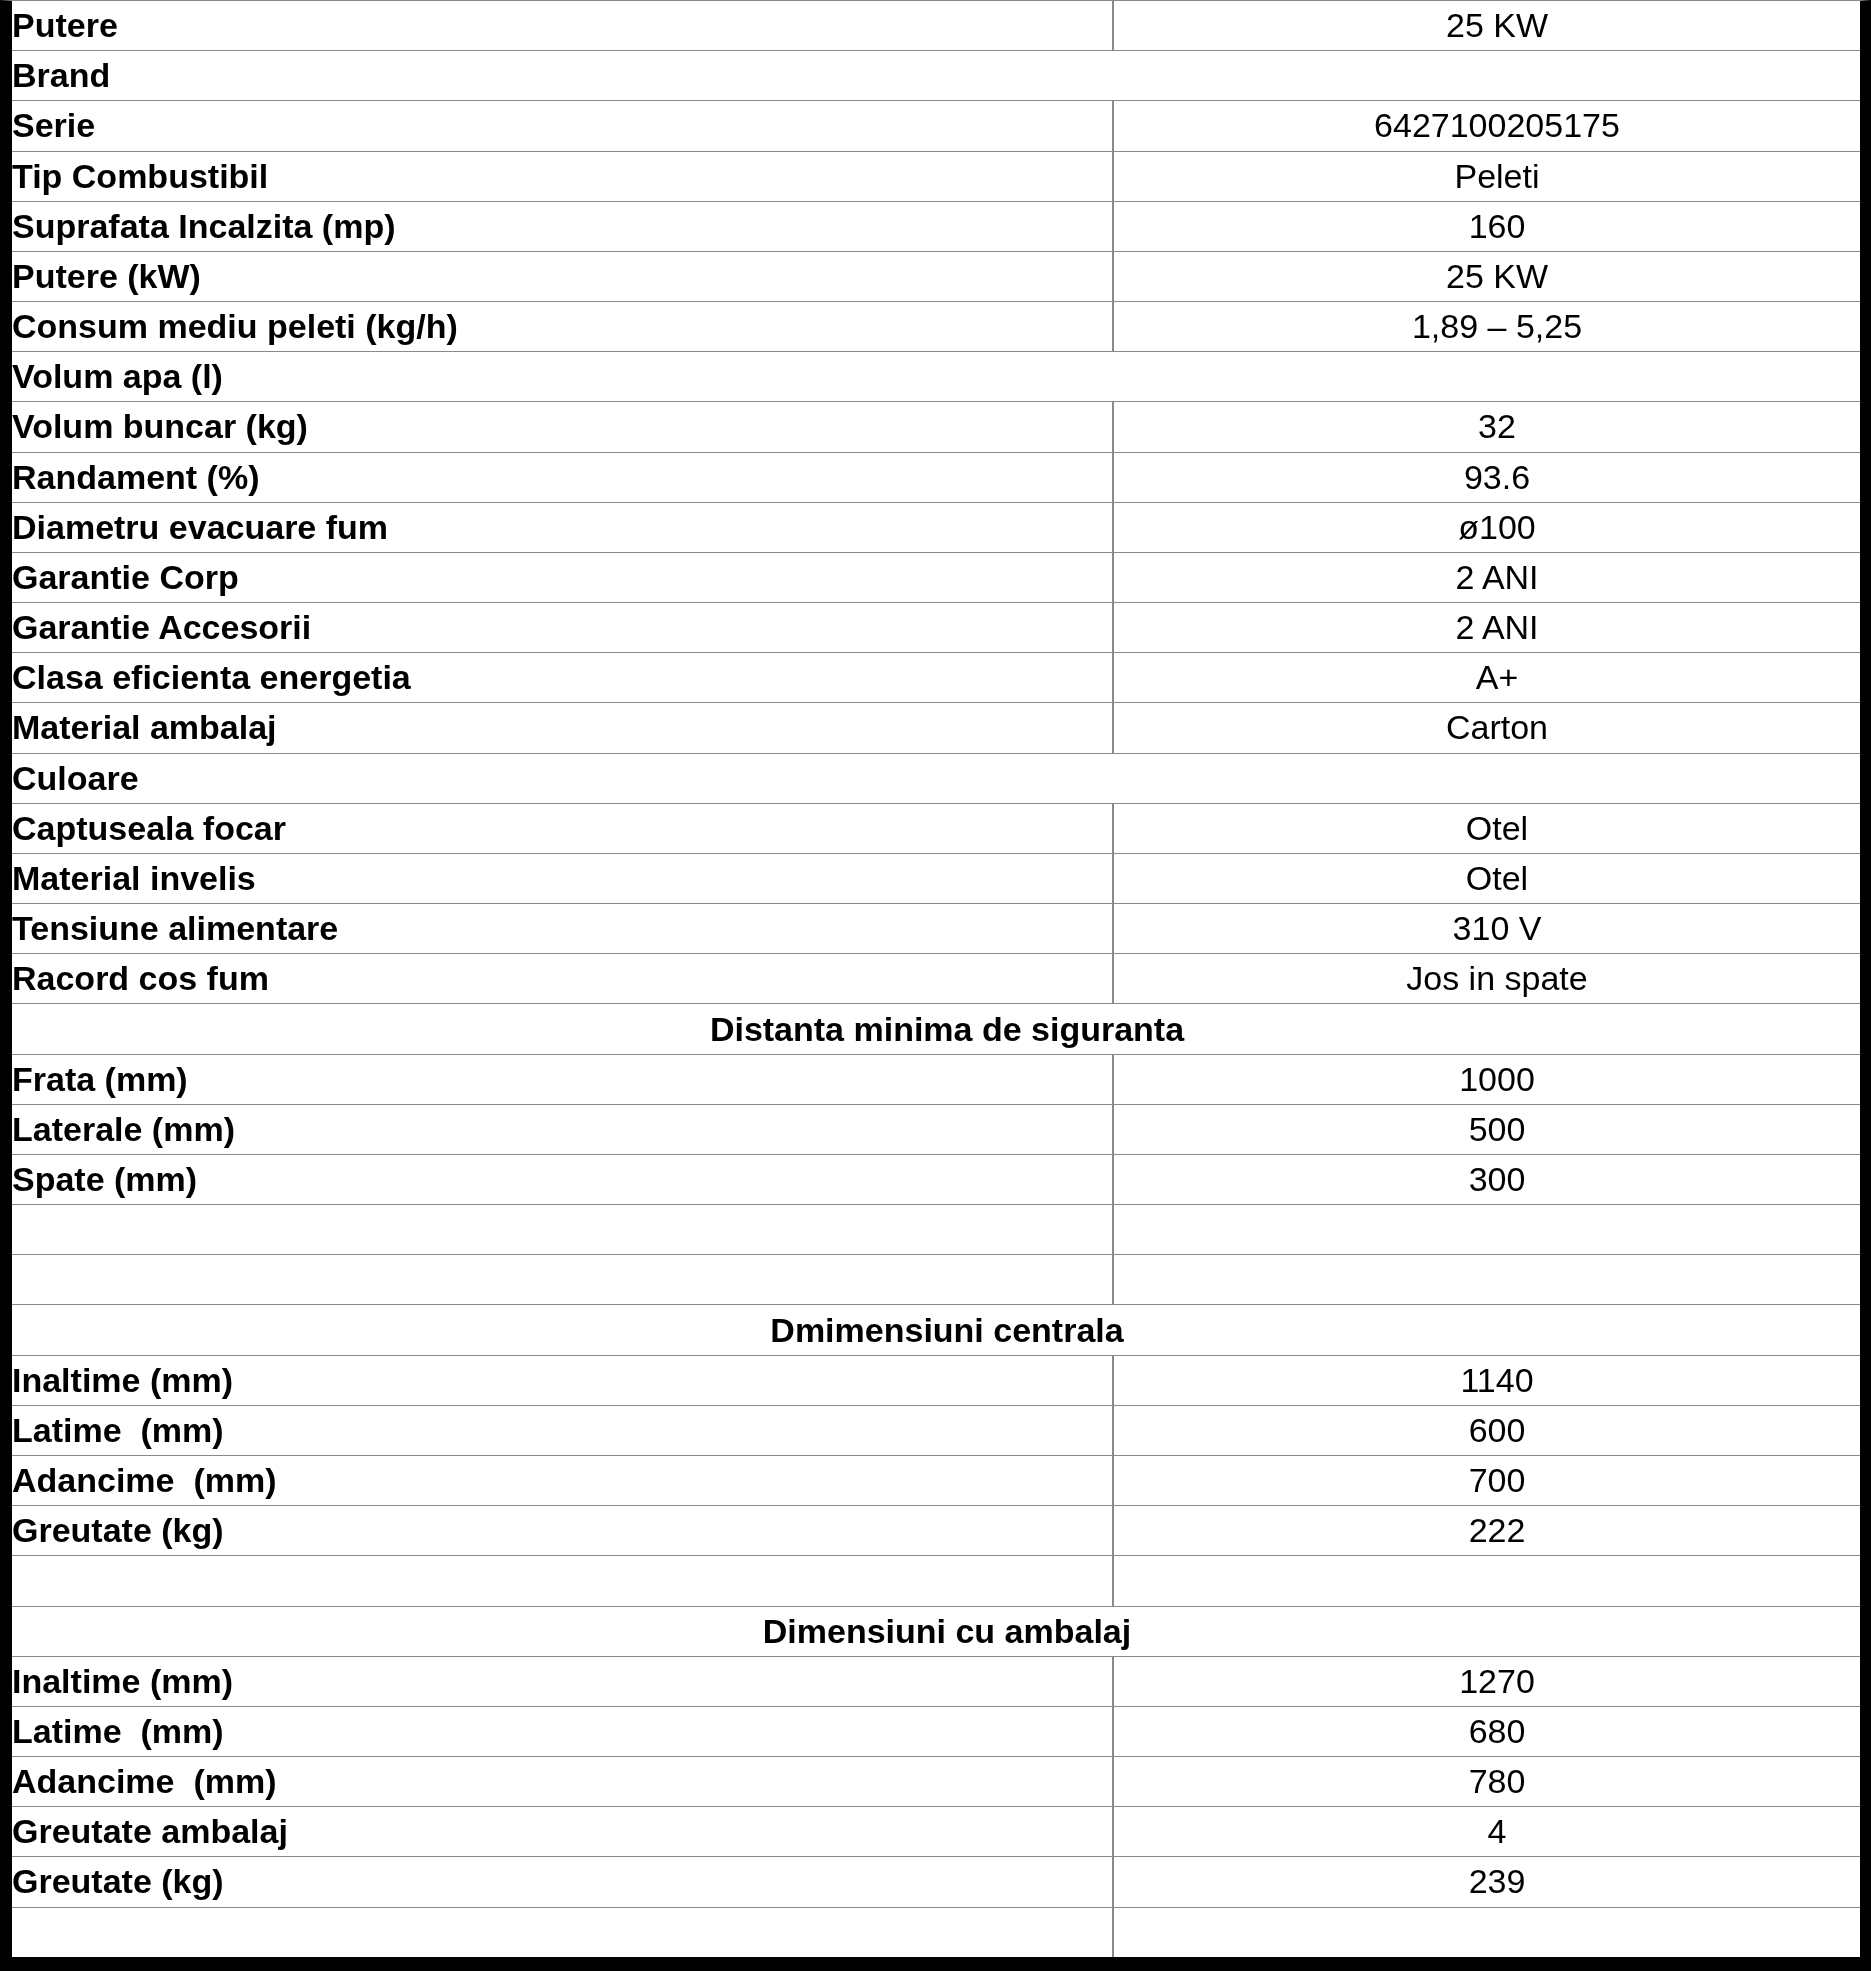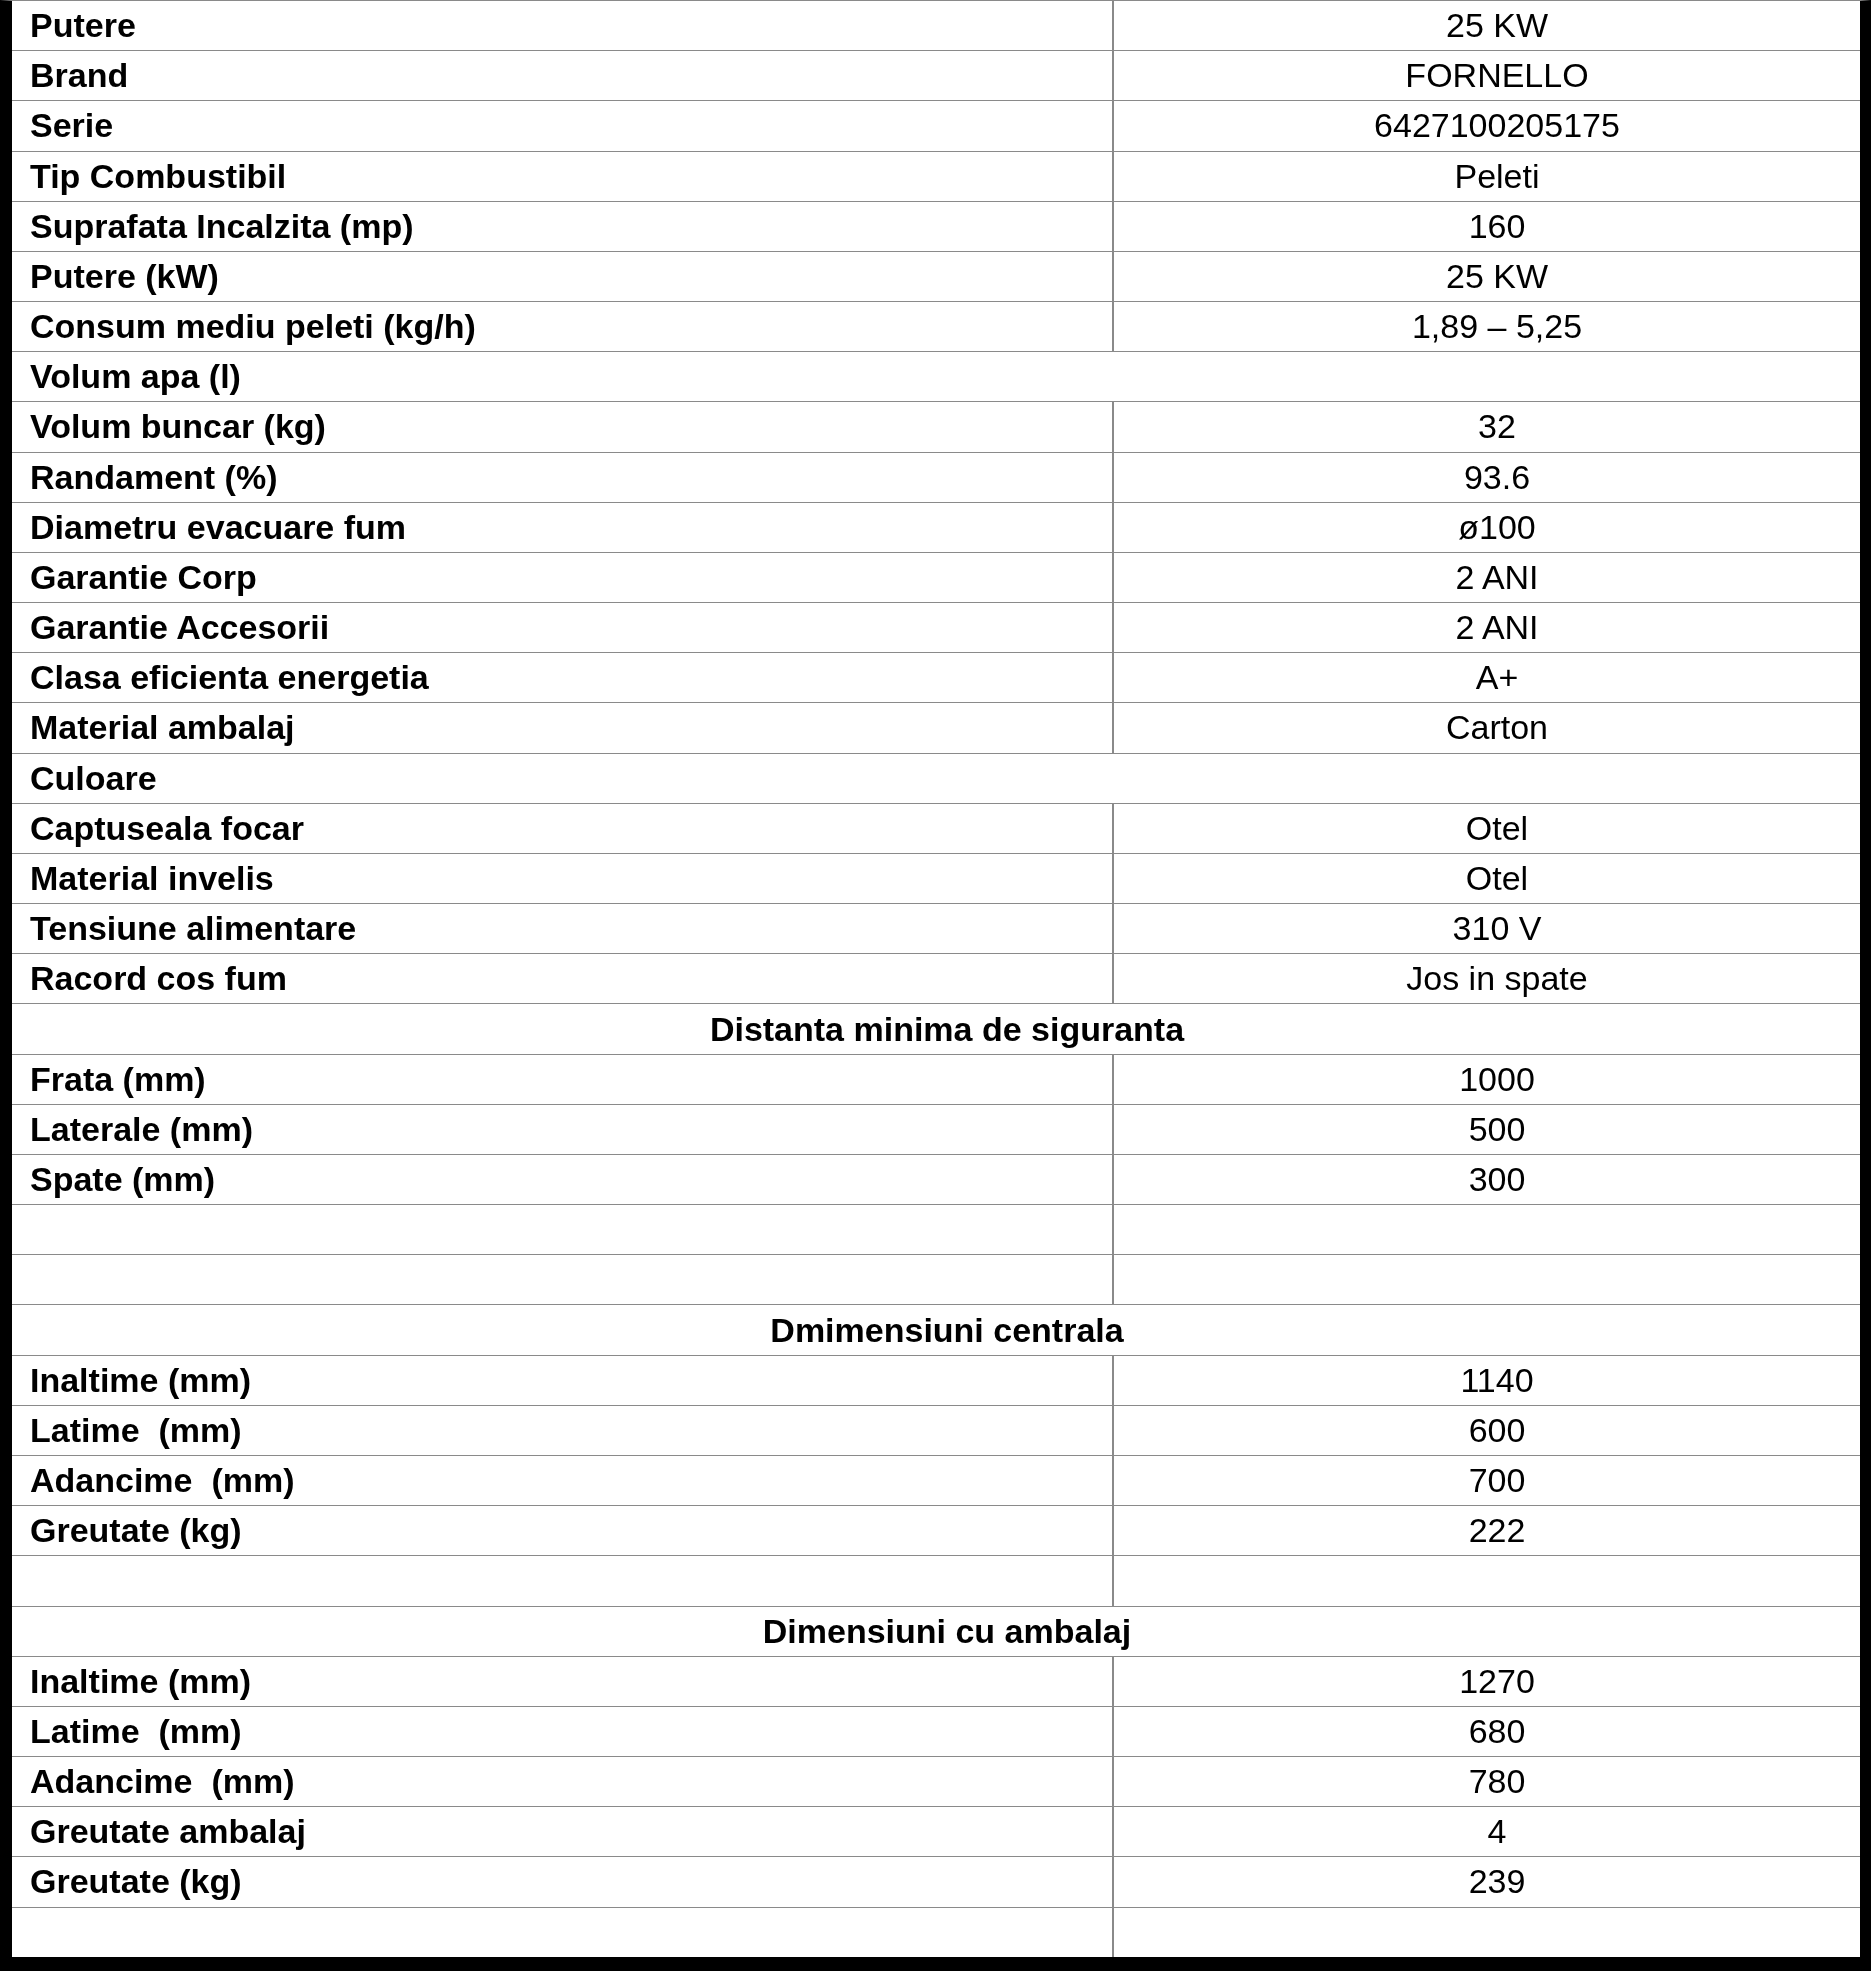--- a/index.html
+++ b/index.html
@@ -29,21 +29,21 @@
     min-height: 0;
   }
   .row:last-child {
     border-bottom: none;
   }
   .cell-label {
     width: 1100px;
     box-sizing: border-box;
     display: flex;
     align-items: center;
-    padding-left: 18px;
+    padding-left: 0;
     font-size: 34px;
     font-weight: 700;
     color: #000000;
     white-space: pre;
     overflow: hidden;
   }
   .cell-value {
     flex: 1 1 0;
     box-sizing: border-box;
     border-left: 2.5px solid #8a8a8a;
@@ -73,21 +73,20 @@
 </head>
 <body>
 
 <div id="spec-table">
     <div class="row">
       <div class="cell-label">Putere</div>
       <div class="cell-value">25 KW</div>
     </div>
     <div class="row">
       <div class="cell-label">Brand</div>
-      <div class="cell-value">FORNELLO</div>
     </div>
     <div class="row">
       <div class="cell-label">Serie</div>
       <div class="cell-value">6427100205175</div>
     </div>
     <div class="row">
       <div class="cell-label">Tip Combustibil</div>
       <div class="cell-value">Peleti</div>
     </div>
     <div class="row">

